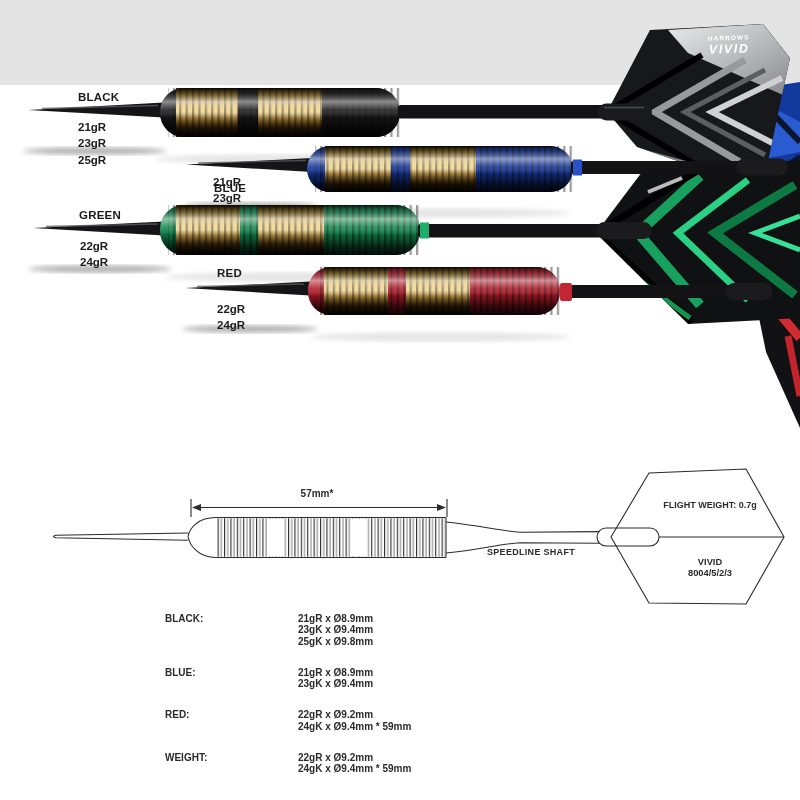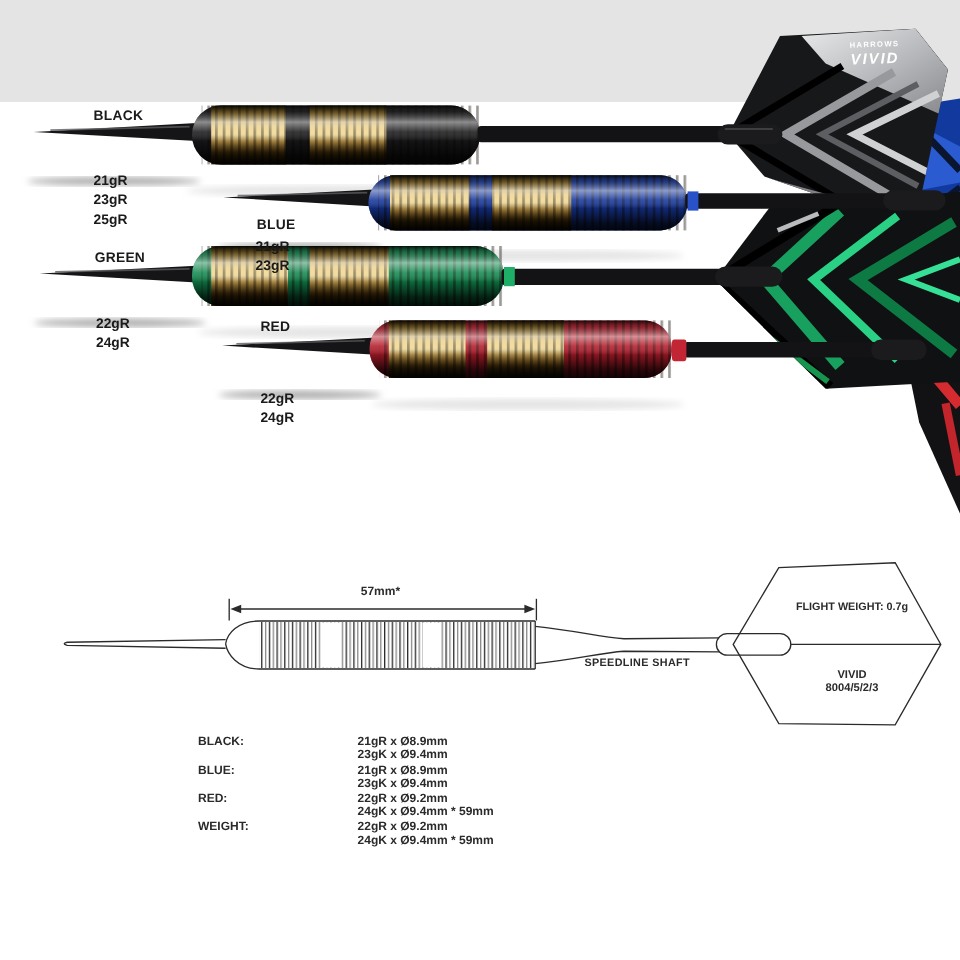--- a/index.html
+++ b/index.html
@@ -3,37 +3,37 @@
 <meta charset="utf-8">
 <style>
   html,body{margin:0;padding:0;background:#fff;}
   .canvas{position:relative;width:800px;height:800px;background:#ffffff;overflow:hidden;
           font-family:"Liberation Sans",sans-serif;}
   .gray-band{position:absolute;left:0;top:0;width:800px;height:85px;background:#e4e4e4;}
   svg{position:absolute;left:0;}
   .photo-svg{top:0;}
   .tech-svg{top:440px;}
   .lbl{position:absolute;color:#1a1a1a;font-weight:bold;font-size:11.5px;letter-spacing:.2px;white-space:nowrap;}
-  .wts{position:absolute;color:#1a1a1a;font-weight:bold;font-size:11.5px;line-height:16.4px;white-space:nowrap;margin-top:24px;}
+  .wts{position:absolute;color:#1a1a1a;font-weight:bold;font-size:11.5px;line-height:16.4px;white-space:nowrap;}
   .name-black{left:78px;top:91px;} .weights-black{left:78px;top:119px;}
   .name-blue{left:214px;top:146px;margin-top:36px;} .weights-blue{left:213px;top:174px;}
   .name-green{left:79px;top:209px;} .weights-green{left:80px;top:238px;}
   .name-red{left:217px;top:267px;} .weights-red{left:217px;top:301px;}
   .flight-brand{position:absolute;left:696px;top:34px;width:66px;text-align:center;color:#ffffff;
                 transform:rotate(-2deg);}
   .flight-brand .hr{font-size:6.4px;font-weight:bold;letter-spacing:1.1px;}
   .flight-brand .vv{font-size:12.5px;font-weight:bold;font-style:italic;letter-spacing:1.6px;margin-top:1px;}
   .tech-lbl{position:absolute;color:#2b2b2b;font-weight:bold;text-align:center;white-space:nowrap;}
   .dim-lbl{left:277px;top:488px;width:80px;font-size:10px;}
   .shaft-lbl{left:478px;top:503px;width:106px;font-size:9px;letter-spacing:.3px;margin-top:44px;}
   .fw-lbl{left:658px;top:500px;width:104px;font-size:9px;}
   .fcode-lbl{left:663px;top:557px;width:94px;font-size:9.3px;line-height:11px;}
   .specs{position:absolute;left:165px;top:613px;font-size:10px;font-weight:bold;color:#2a2a2a;
          line-height:11.3px;}
-  .spec-group{margin-top:1px;}
+  .spec-group{margin-top:20px;}
   .spec-group:first-child{margin-top:0;}
   .spec-row{display:flex;}
   .spec-label{width:128px;}
   .spec-val{margin-left:5px;white-space:pre;}
 </style>
 </head>
 <body>
 
 <div class="canvas">
   <div class="gray-band"></div>
@@ -253,20 +253,24 @@
   <div class="specs">
     <div class="spec-group">
       <div class="spec-row">
           <span class="spec-label">BLACK:</span>
           <span class="spec-val">21gR x Ø8.9mm</span>
         </div>
       <div class="spec-row">
           <span class="spec-label"></span>
           <span class="spec-val">23gK x Ø9.4mm</span>
         </div>
+      <div class="spec-row">
+          <span class="spec-label"></span>
+          <span class="spec-val">25gK x Ø9.8mm</span>
+        </div>
     </div>
     <div class="spec-group">
       <div class="spec-row">
           <span class="spec-label">BLUE:</span>
           <span class="spec-val">21gR x Ø8.9mm</span>
         </div>
       <div class="spec-row">
           <span class="spec-label"></span>
           <span class="spec-val">23gK x Ø9.4mm</span>
         </div>

